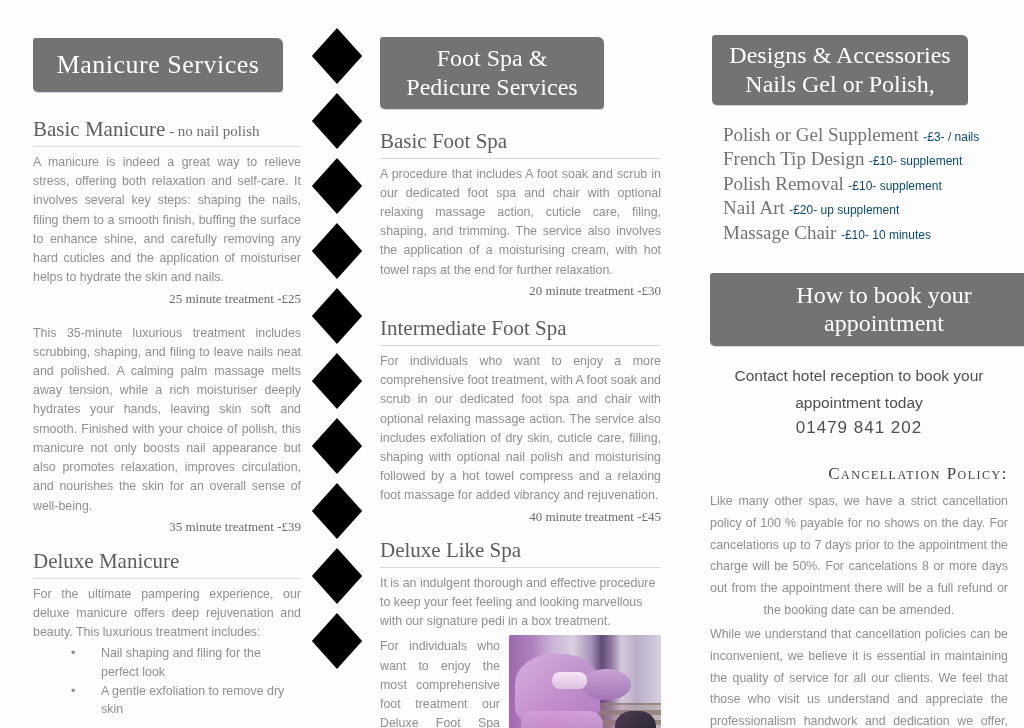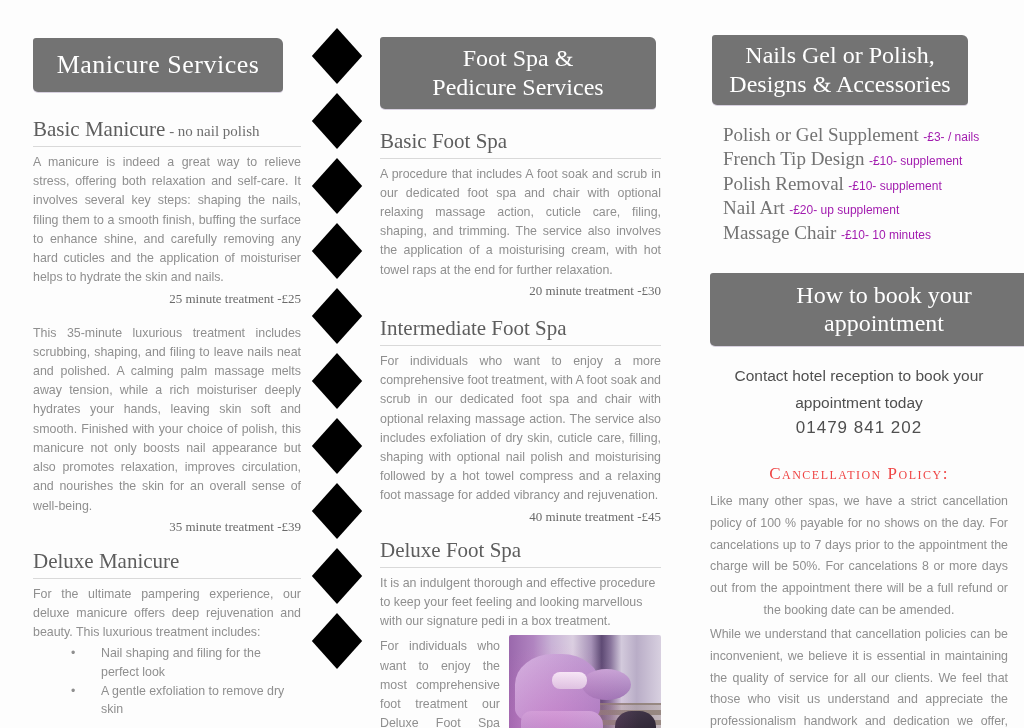--- a/index.html
+++ b/index.html
@@ -19,21 +19,21 @@
   
   .band {
     background:#737373;
     color:#ffffff;
     font-family:"Liberation Serif", serif;
     text-align:center;
     border-radius:3px 6px 4px 5px;
     box-shadow:0 1px 0 rgba(178,163,194,.5);
   }
   .band-left  { margin-top:38px; width:250px; padding:12px 4px; font-size:26px; letter-spacing:.5px; }
-  .band-mid   { margin-top:37px; width:276px; padding:7px 4px;  font-size:24px; line-height:1.2; }
+  .band-mid   { margin-top:37px; width:224px; padding:7px 4px;  font-size:24px; line-height:1.2; }
   .band-right { margin-top:35px; width:256px; padding:6px 2px;  font-size:24px; line-height:1.2; margin-left:2px; }
   .band-book  { margin-top:29px; width:348px; padding:8px 4px;  font-size:24px; line-height:1.2; }
 
   
   .sec-head {
     font-family:"Liberation Serif", serif;
     color:#5d5d5d;
     font-size:21px;
     border-bottom:1px solid #d9d9d9;
     padding-bottom:4px;
@@ -73,34 +73,34 @@
   .fold-strip {
     position:absolute; left:307px; top:26px; width:60px; height:700px;
     display:flex; flex-direction:column; gap:5px; align-items:center;
   }
   .motif { width:56px; height:60px; flex:0 0 auto; }
 
   
   .price-list { margin-top:19px; padding-left:13px; }
   .price-row  { margin-bottom:2.5px; white-space:nowrap; }
   .price-name { font-family:"Liberation Serif", serif; font-size:19px; color:#737373; }
-  .price-det  { font-size:12px; color:#a21caf; }
+  .price-det  { font-size:12px; color:#0c4a6e; }
 
   .contact {
     margin-top:17px; text-align:center;
     color:#4f4f4f; font-size:15.5px; line-height:1.7;
   }
   .phone { margin-top:2px; text-align:center; color:#4f4f4f; font-size:17px; letter-spacing:1px; }
 
   .cancel-head {
-    margin-top:26px; text-align:center;
+    margin-top:26px; text-align:right;
     font-family:"Liberation Serif", serif;
     font-variant:small-caps;
     letter-spacing:1.5px;
-    font-size:17px; color:#ef4444;
+    font-size:17px; color:#404040;
   }
   .cancel-p {
     margin-top:7px;
     font-size:12.4px; line-height:1.76;
     text-align:justify; text-align-last:center;
     color:#8f8f8f;
   }
 
   
   .photo {
@@ -236,21 +236,21 @@
     <div class="price">20 minute treatment -£30</div>
   </div>
 
   <div class="mt-sec">
     <div class="sec-head"><span>Intermediate Foot Spa</span></div>
     <p class="body-txt">For individuals who want to enjoy a more comprehensive foot treatment, with A foot soak and scrub in our dedicated foot spa and chair with optional relaxing massage action. The service also includes exfoliation of dry skin, cuticle care, filling, shaping with optional nail polish and moisturising followed by a hot towel compress and a relaxing foot massage for added vibrancy and rejuvenation.</p>
     <div class="price">40 minute treatment -£45</div>
   </div>
 
   <div class="mt-sec" style="margin-top:13px">
-    <div class="sec-head"><span>Deluxe Foot Spa</span></div>
+    <div class="sec-head"><span>Deluxe Like Spa</span></div>
     <div class="clearfix">
       <p class="body-txt" style="text-align:left">It is an indulgent  thorough and effective procedure to keep your feet feeling and looking marvellous with our signature pedi in a box treatment.</p>
       <div class="photo">
         <div class="floor"></div>
         <div class="chair-back"></div>
         <div class="armrest"></div>
         <div class="towel"></div>
         <div class="seat"></div>
 
         <div class="footrest"></div>
@@ -258,22 +258,22 @@
       </div>
       <p class="body-txt">For individuals who want to enjoy the most comprehensive foot treatment our Deluxe Foot Spa includes a foot soak and scrub in our dedicated foot spa and chair with optional relaxing massage action.</p>
 
     </div>
 
   </div>
 </div>
 
 <div class="col col-right">
   <div class="band band-right">
+    <div>Designs &amp; Accessories</div>
     <div>Nails Gel or Polish,</div>
-    <div>Designs &amp; Accessories</div>
   </div>
 
   <div class="price-list">
     <div class="price-row"><span class="price-name">Polish or Gel Supplement</span> <span class="price-det">-£3- / nails</span></div>
     <div class="price-row"><span class="price-name">French Tip Design</span> <span class="price-det">-£10- supplement</span></div>
     <div class="price-row"><span class="price-name">Polish Removal</span> <span class="price-det">-£10- supplement</span></div>
     <div class="price-row"><span class="price-name">Nail Art</span> <span class="price-det">-£20- up supplement</span></div>
     <div class="price-row"><span class="price-name">Massage Chair</span> <span class="price-det">-£10- 10 minutes</span></div>
   </div>
 

